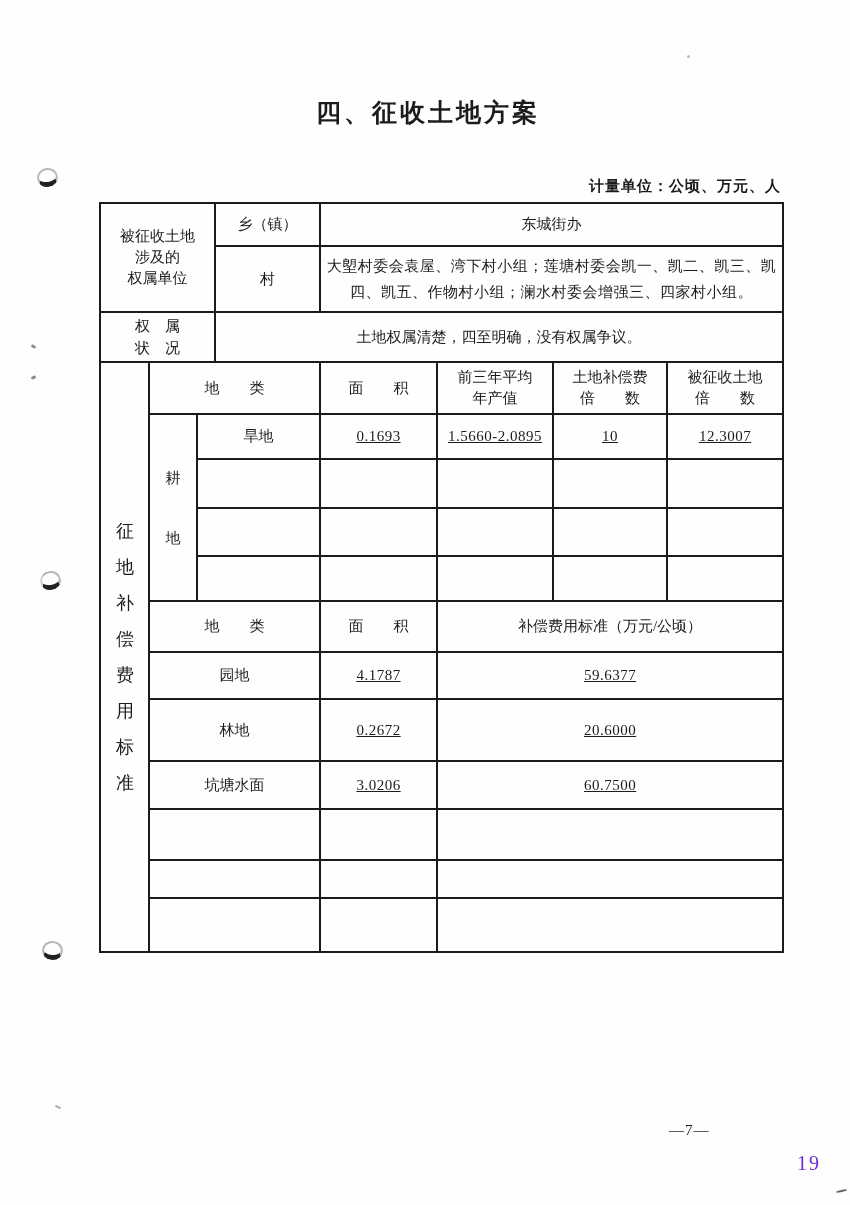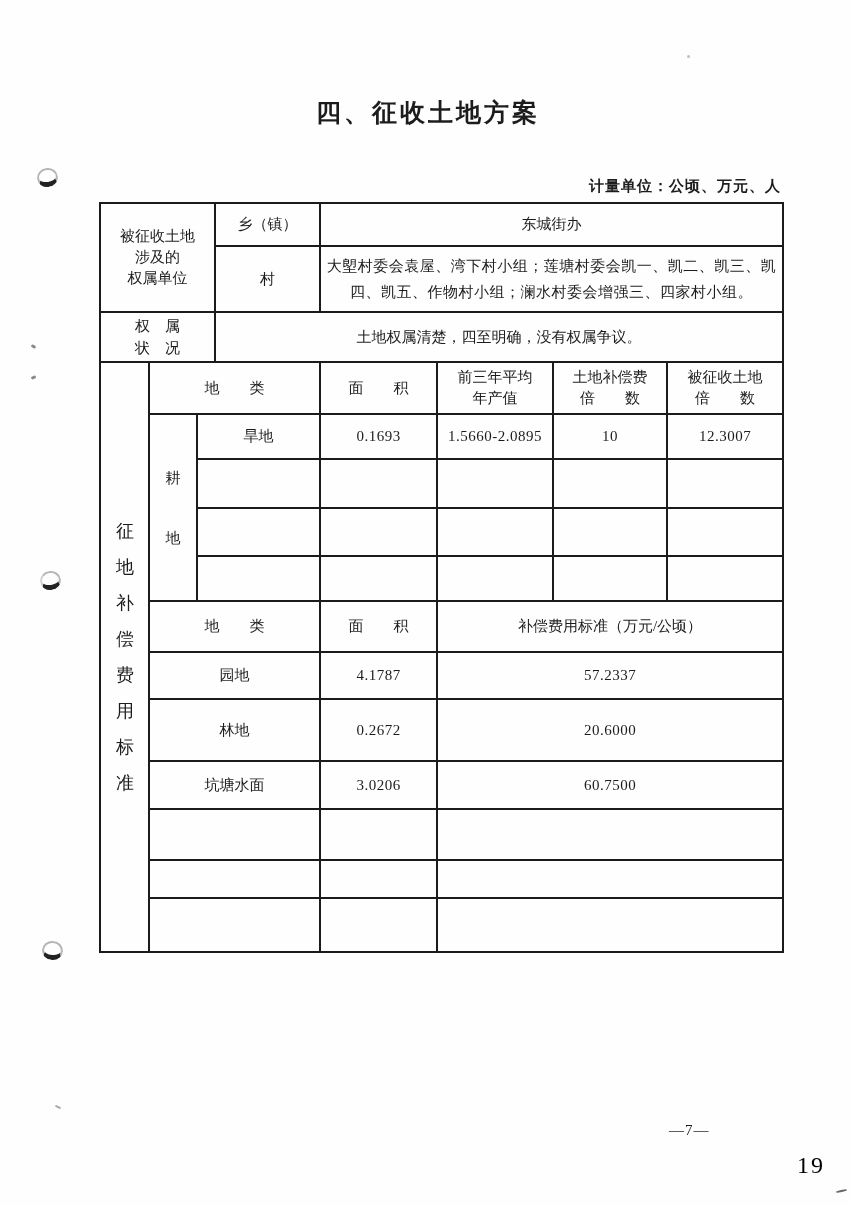--- a/index.html
+++ b/index.html
@@ -66,33 +66,33 @@
     line-height: 36px;
     font-size: 18px;
   }
   .v-text-2 {
     width: 17px;
     margin: 0 auto;
     word-break: break-all;
     line-height: 60px;
     font-size: 15px;
   }
-  .num { letter-spacing: 0.5px; }
+  .num { letter-spacing: 0.5px; text-decoration: underline; }
   .page-number {
     position: absolute;
     top: 1122px; left: 669px;
     font-size: 15px;
     letter-spacing: 1px;
   }
   .stamp-number {
     position: absolute;
     top: 1152px; left: 797px;
-    font-size: 24px;
+    font-size: 20px;
     letter-spacing: 2px;
-    color: #000000;
+    color: #6d28d9;
   }
   
   .punch {
     position: absolute;
     width: 21px; height: 19px;
     border: 2px solid #b5b5b5;
     border-bottom: 5px solid #222;
     border-radius: 50%;
     transform: rotate(-8deg);
   }
@@ -192,21 +192,21 @@
 
       <tr style="height:51px">
         <td colspan="3">地　　类</td>
         <td>面　　积</td>
         <td colspan="3">补偿费用标准（万元/公顷）</td>
       </tr>
 
       <tr style="height:47px">
         <td colspan="3">园地</td>
         <td class="num">4.1787</td>
-        <td colspan="3" class="num">57.2337</td>
+        <td colspan="3" class="num">59.6377</td>
       </tr>
       <tr style="height:62px">
         <td colspan="3">林地</td>
         <td class="num">0.2672</td>
         <td colspan="3" class="num">20.6000</td>
       </tr>
       <tr style="height:48px">
         <td colspan="3">坑塘水面</td>
         <td class="num">3.0206</td>
         <td colspan="3" class="num">60.7500</td>

